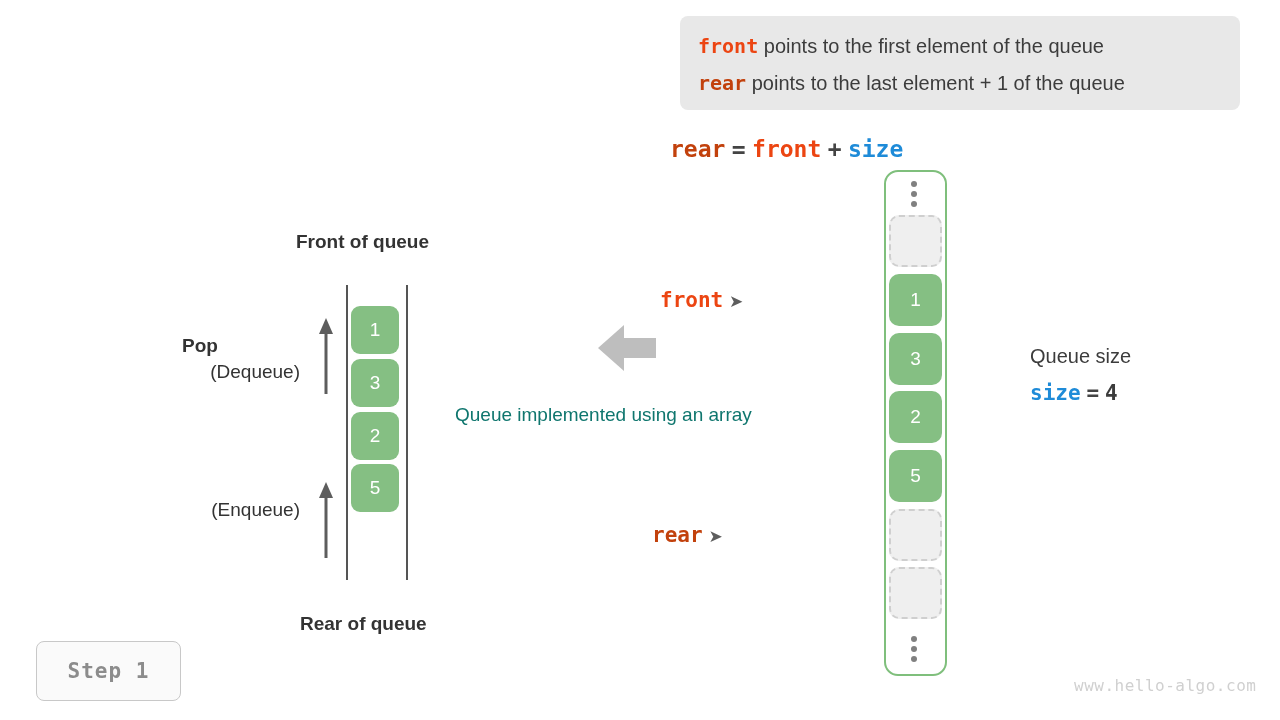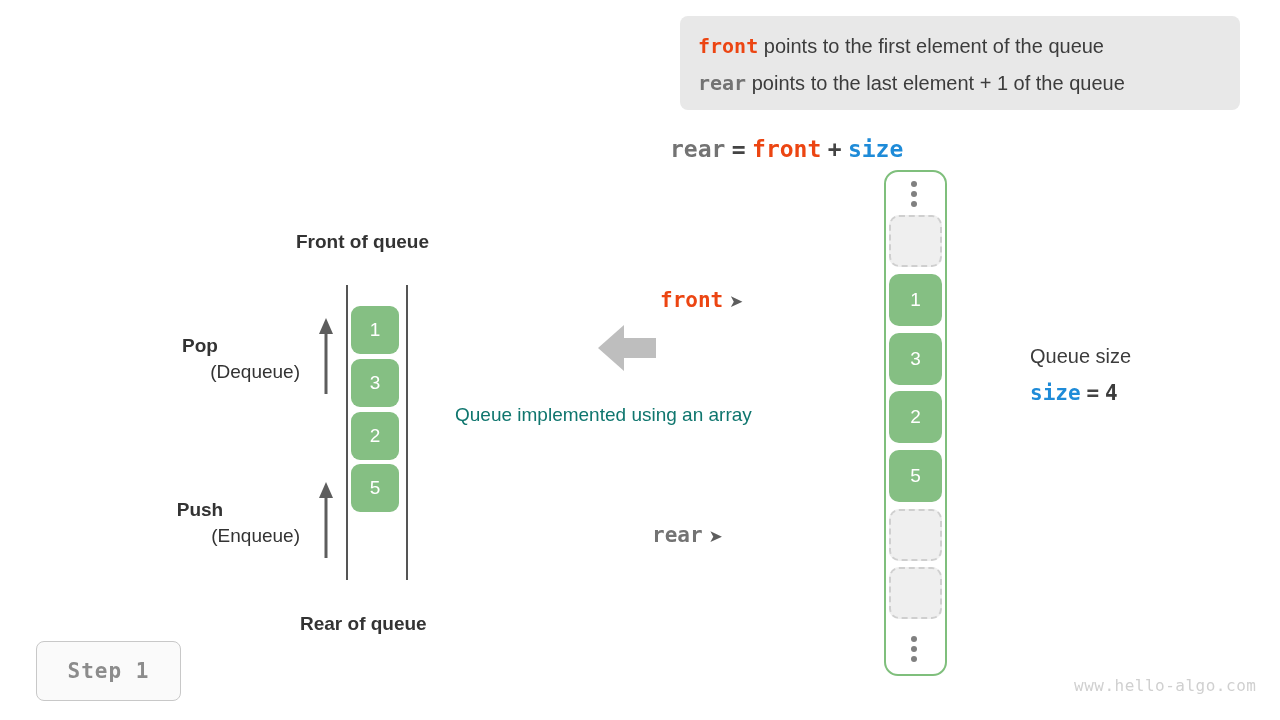--- a/index.html
+++ b/index.html
@@ -34,21 +34,21 @@
     line-height: 37px;
     font-size: 20px;
     color: #3c3c3c;
     white-space: nowrap;
   }
   .mono {
     font-family: "DejaVu Sans Mono", "Liberation Mono", monospace;
     font-weight: bold;
   }
   .kw-front { color: #ec4512; }
-  .kw-rear  { color: #737373; }
+  .kw-rear  { color: #c2410c; }
   .kw-size  { color: #1e8bd8; }
   .legend-line .mono { font-size: 20px; }
   .legend-desc { font-size: 20px; color: #3c3c3c; }
 
   
   #formula {
     left: 670px;
     top: 136px;
     font-size: 23px;
     white-space: nowrap;
@@ -247,21 +247,20 @@
   <div class="op-sub">(Dequeue)</div>
 </div>
 
 <div class="abs uparrow" style="left:315px; top:482px;">
   <svg width="22" height="76" viewBox="0 0 22 76">
     <line x1="11" y1="76" x2="11" y2="12" stroke="#5d5d5d" stroke-width="3"></line>
     <polygon points="11,0 18,16 4,16" fill="#5d5d5d"></polygon>
   </svg>
 </div>
 <div class="abs" id="push-label" style="left:100px; top:497px; width:200px;">
-  <div class="op-name">Push</div>
   <div class="op-sub">(Enqueue)</div>
 </div>
 
 <div class="abs" id="big-left-arrow">
   <svg width="58" height="50" viewBox="0 0 58 50">
     <path d="M0 25 L26 2 L26 15 L58 15 L58 35 L26 35 L26 48 Z" fill="#bebebe"></path>
   </svg>
 </div>
 <div class="abs" id="impl-caption">Queue implemented using an array</div>
 

